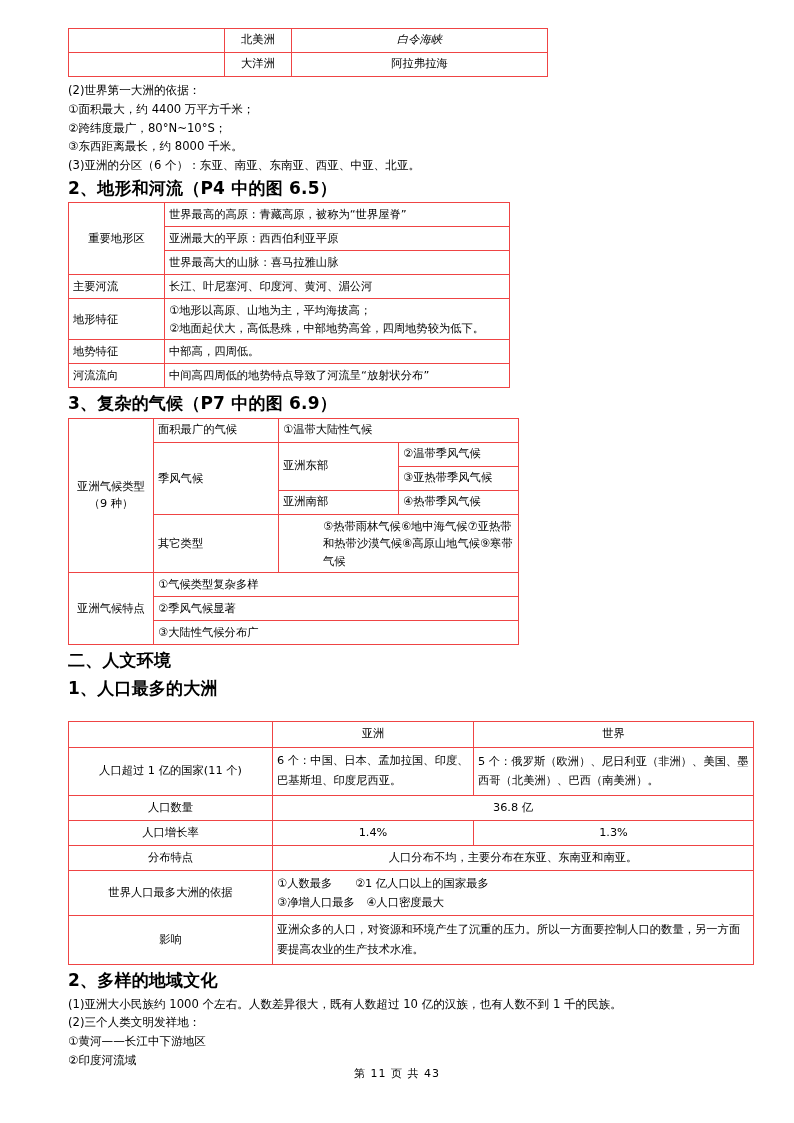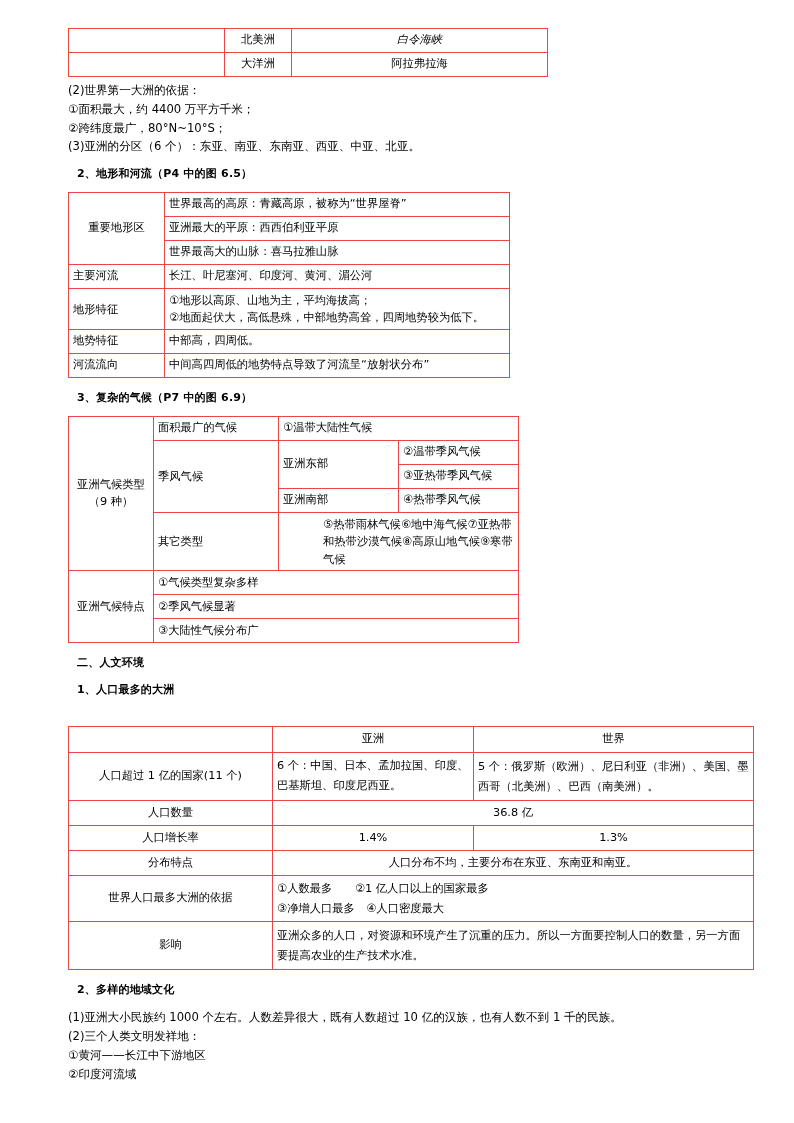--- a/index.html
+++ b/index.html
@@ -49,22 +49,22 @@
   td.top { vertical-align: top; }
 
   
   p.para {
     margin: 0;
     font-size: 11.6px;
     line-height: 1.62;
     white-space: nowrap;
   }
   h3.head {
-    margin: 9px;
-    font-size: 11px;
+    margin: 0;
+    font-size: 17px;
     font-weight: bold;
     line-height: 1.62;
     letter-spacing: 0.2px;
   }
   .sp2 { height: 2px; }
   .sp4 { height: 4px; }
   .sp18 { height: 18px; }
 
   
   .footer {
@@ -107,20 +107,21 @@
           <td class="c">阿拉弗拉海</td>
         </tr>
       </tbody>
     </table>
 
     <div class="sp4"></div>
 
     <p class="para">(2)世界第一大洲的依据：</p>
     <p class="para">①面积最大，约 4400 万平方千米；</p>
     <p class="para">②跨纬度最广，80°N~10°S；</p>
+    <p class="para">③东西距离最长，约 8000 千米。</p>
     <p class="para">(3)亚洲的分区（6 个）：东亚、南亚、东南亚、西亚、中亚、北亚。</p>
 
     <h3 class="head">2、地形和河流（P4 中的图 6.5）</h3>
 
     <table class="doc" style="width:425px;">
       <tbody>
         <tr>
           <td class="c mid" rowspan="3" style="width:87px;">重要地形区</td>
           <td class="l" style="width:336px;height:20px;">世界最高的高原：青藏高原，被称为“世界屋脊”</td>
         </tr>
@@ -237,14 +238,15 @@
     <div class="sp2"></div>
 
     <h3 class="head">2、多样的地域文化</h3>
     <p class="para">(1)亚洲大小民族约 1000 个左右。人数差异很大，既有人数超过 10 亿的汉族，也有人数不到 1 千的民族。</p>
     <p class="para">(2)三个人类文明发祥地：</p>
     <p class="para">①黄河——长江中下游地区</p>
     <p class="para">②印度河流域</p>
 
   </div>
 
+  <div class="footer">第 11 页 共 43</div>
   <div class="watermark">头条 @彦子老师</div>
 </div>
 
 </body></html>

